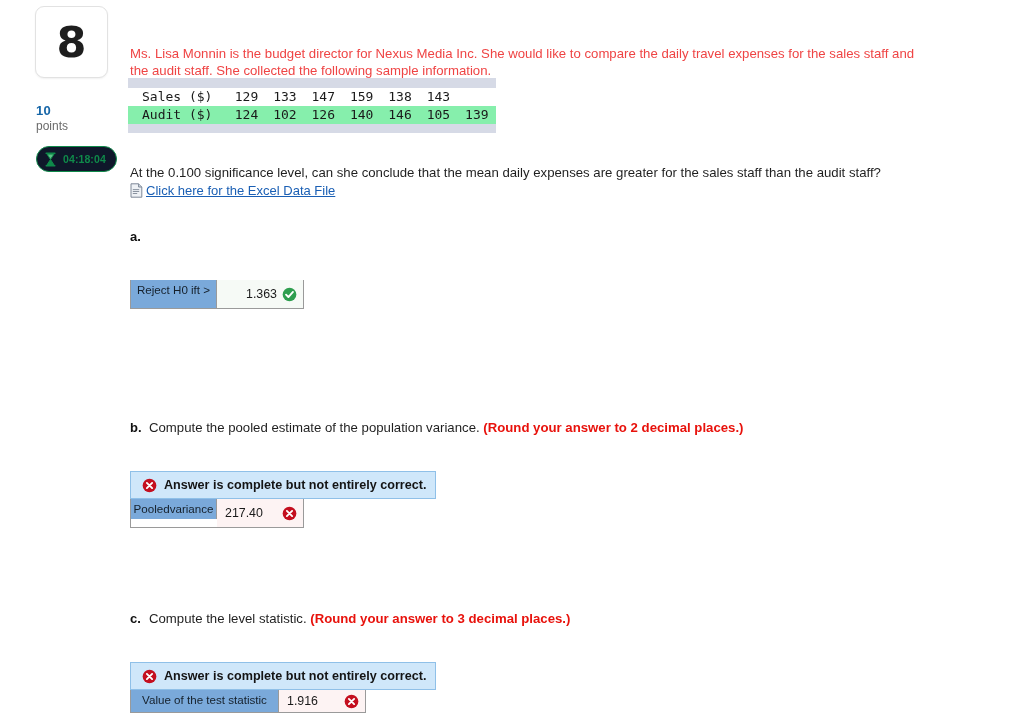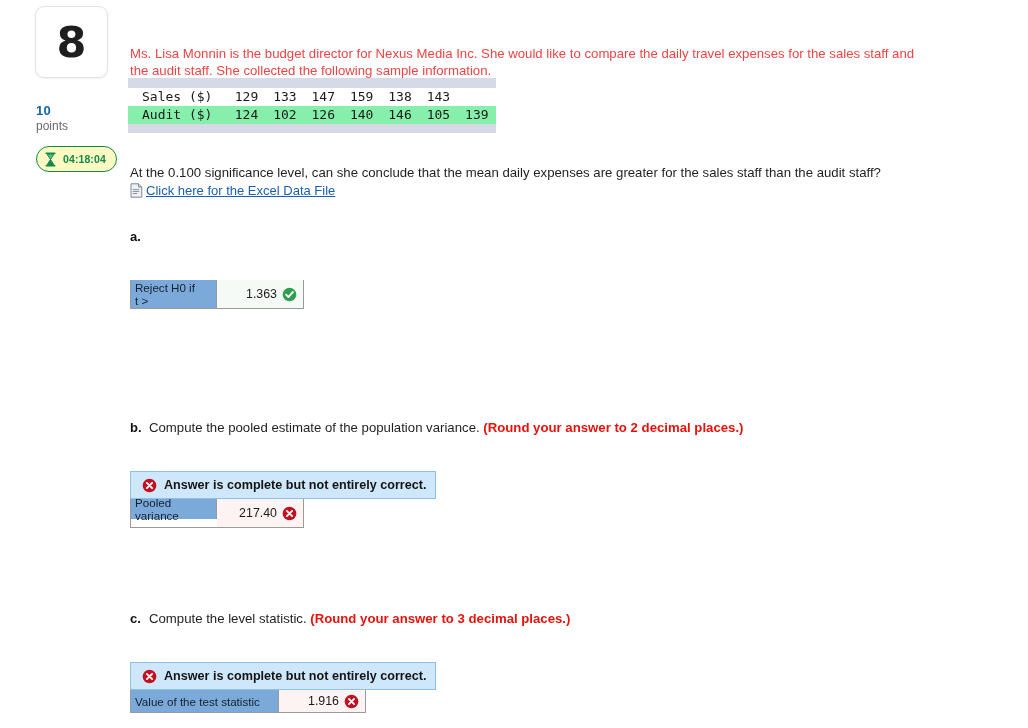--- a/index.html
+++ b/index.html
@@ -63,21 +63,21 @@
     color: #6b6b6b;
   }
   #timer-pill {
     position: absolute;
     left: 36px;
     top: 146px;
     height: 26px;
     padding: 0 10px 0 7px;
     border: 1.4px solid #0f8a4a;
     border-radius: 14px;
-    background: #fef9c3;
+    background: #0f172a;
     display: flex;
     align-items: center;
     gap: 6px;
     box-sizing: border-box;
   }
   #timer-pill .hg {
     display: block;
     width: 13px;
     height: 15px;
   }
@@ -241,36 +241,36 @@
     width: max-content;
   }
   .ans-label {
     background: #7aa9da;
     color: #15202b;
     font-size: 11.6px;
     line-height: 13px;
     padding: 3px 4px 3px 4px;
     box-sizing: border-box;
     display: flex;
-    flex-direction: column;
+    flex-direction: row;
     justify-content: center;
     border-right: 1px solid #9a9a9a;
   }
   .ans-value {
     display: flex;
     align-items: center;
     justify-content: flex-end;
     gap: 5px;
     padding: 3px 6px 3px 8px;
     box-sizing: border-box;
     font-size: 12.4px;
     color: #1a1a1a;
   }
   .ans-value.ok { background: #f6faf6; }
-  .ans-value.bad { background: #fdf3f3; }
+  .ans-value.bad { background: #fdf3f3; justify-content: space-between; }
 
   
   #part-a { top: 229px; }
   #part-a .ans-label { width: 86px; height: 28px; }
   #part-a .ans-value { width: 86px; height: 28px; }
 
   #part-b { top: 420px; }
   #part-b .ans-label { width: 86px; height: 20px; }
   #part-b .ans-value { width: 86px; height: 28px; }
 

